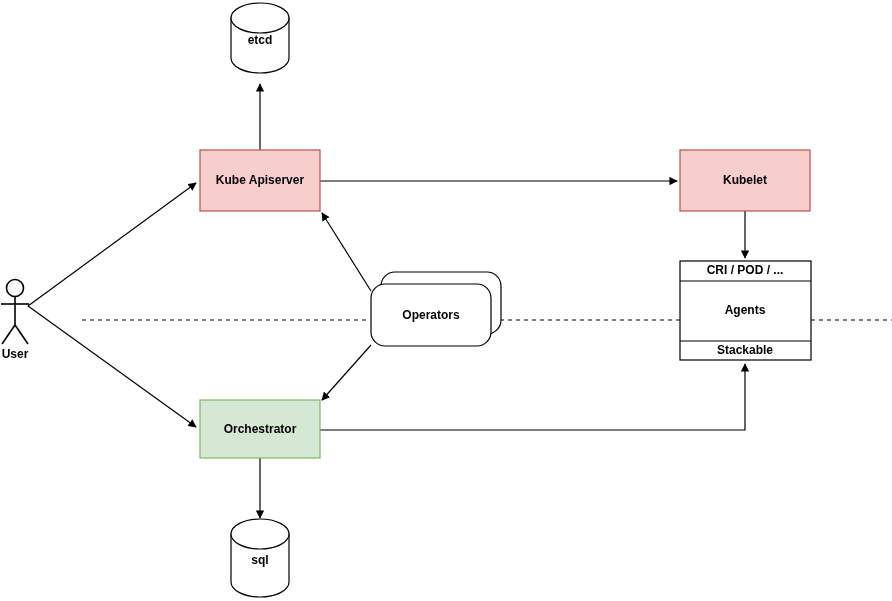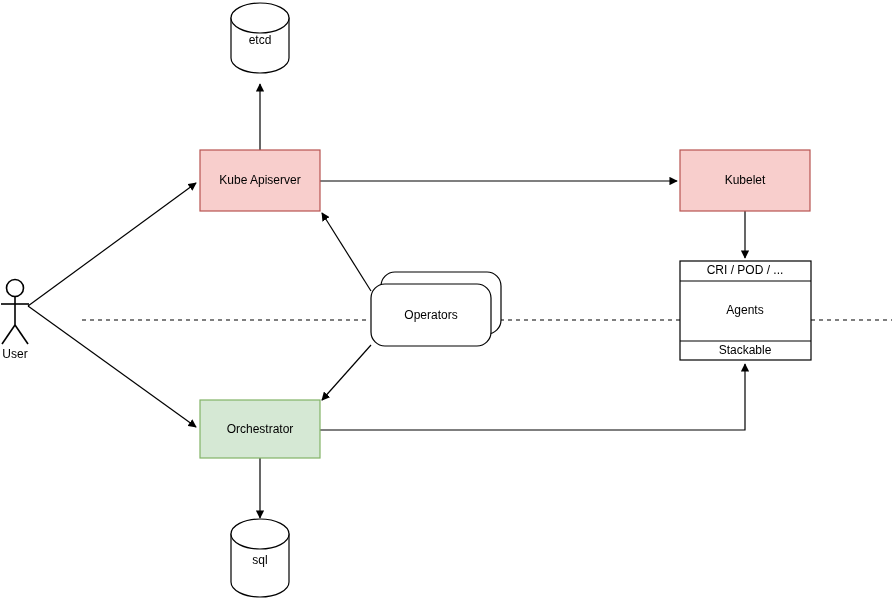--- a/index.html
+++ b/index.html
@@ -11,20 +11,21 @@
     width: 892px;
     height: 601px;
     font-family: "Liberation Sans", sans-serif;
     overflow: hidden;
   }
   #canvas {
     position: relative;
     width: 892px;
     height: 601px;
     background: #ffffff;
+    font-weight: bold;
   }
   svg.layer {
     position: absolute;
     left: 0;
     top: 0;
     width: 892px;
     height: 601px;
   }
   .node-label {
     font-family: "Liberation Sans", sans-serif;

